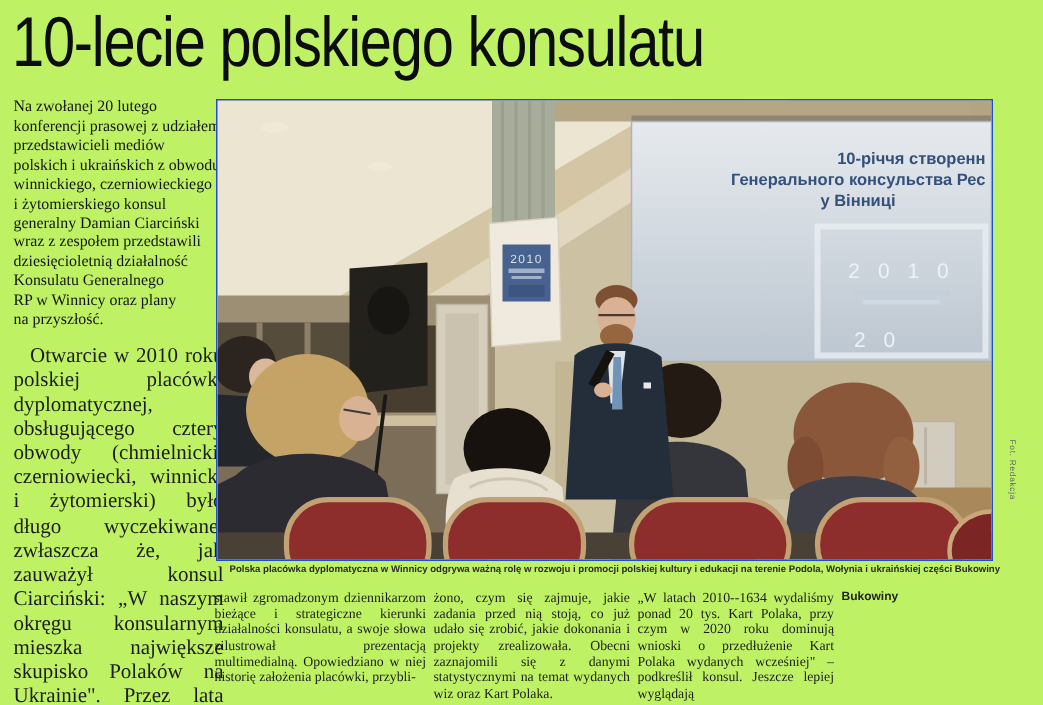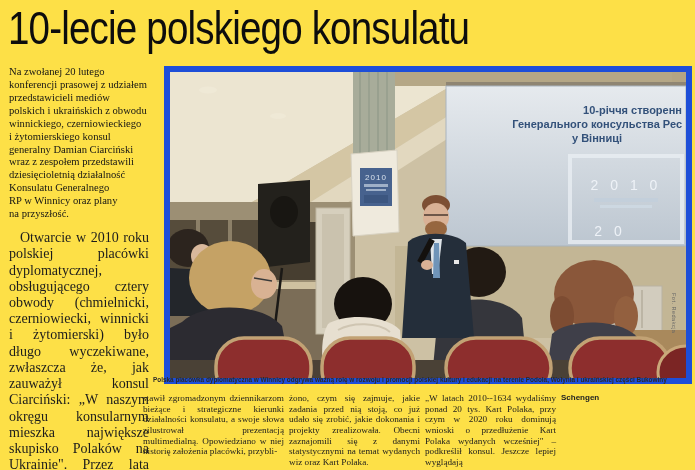--- a/index.html
+++ b/index.html
@@ -1,39 +1,39 @@
 <!DOCTYPE html>
 <html lang="pl"><head>
 <meta charset="utf-8">
 <style>
   html,body{margin:0;padding:0;}
   body{
     width:695px;height:470px;position:relative;overflow:hidden;
     background:#ffffff;color:#1a1a1a;
     font-family:"Liberation Serif", serif;
   }
-  .page{position:absolute;inset:0;background:#fde047;}
+  .page{position:absolute;inset:0;background:#bef264;}
   .headline{
     position:absolute;top:0px;left:8px;margin:0;
     font-family:"Liberation Sans", sans-serif;font-weight:400;
     font-size:47px;letter-spacing:-1px;color:#0d0d0d;white-space:nowrap;
     transform:scaleX(0.82);transform-origin:left top;
   }
   .col-left{position:absolute;left:9px;top:66px;width:140px;}
   .lead{
     font-size:10.6px;line-height:1.22;margin:0 0 9px 0;
     white-space:pre-line;color:#141414;
   }
   .body-p{
     font-size:14px;line-height:1.16;text-align:justify;
     margin:0;text-indent:11px;color:#1c1c1c;
   }
   .photo-frame{
-    position:absolute;left:164px;top:66px;width:516px;height:306px;
-    border:6px solid #1d4ed8;overflow:hidden;background:#cdc1a4;
+    position:absolute;left:144px;top:66px;width:516px;height:306px;
+    border:1px solid #1d4ed8;overflow:hidden;background:#cdc1a4;
   }
   .photo-frame svg{display:block;}
   .photo-credit{
     position:absolute;left:671px;top:293px;
     font-family:"Liberation Sans", sans-serif;font-size:5.5px;color:#666;
     writing-mode:vertical-rl;letter-spacing:.5px;
   }
   .caption{
     position:absolute;left:153px;top:376px;width:530px;
     font-family:"Liberation Sans", sans-serif;font-weight:bold;
@@ -228,16 +228,16 @@
   </div>
 
   <div class="photo-credit">Fot. Redakcja</div>
 
   <div class="caption">Polska placówka dyplomatyczna w Winnicy odgrywa ważną rolę w rozwoju i promocji polskiej kultury i edukacji na terenie Podola, Wołynia i ukraińskiej części Bukowiny</div>
 
   <div class="bcol bcol2">stawił zgromadzonym dziennikarzom bieżące i strategiczne kierunki działalności konsulatu, a swoje słowa zilustrował prezentacją multimedialną. Opowiedziano w niej historię założenia placówki, przybli-</div>
   <div class="bcol bcol3">żono, czym się zajmuje, jakie zadania przed nią stoją, co już udało się zrobić, jakie dokonania i projekty zrealizowała. Obecni zaznajomili się z danymi statystycznymi na temat wydanych wiz oraz Kart Polaka.</div>
   <div class="bcol bcol4">„W latach 2010--1634 wydaliśmy ponad 20 tys. Kart Polaka, przy czym w 2020 roku dominują wnioski o przedłużenie Kart Polaka wydanych wcześniej" – podkreślił konsul. Jeszcze lepiej wyglądają</div>
   <div class="bcol bcol5">
-    <p class="byline">Schengen</p>
+    <p class="byline">Bukowiny</p>
   </div>
 
 </div>
 
 </body></html>

